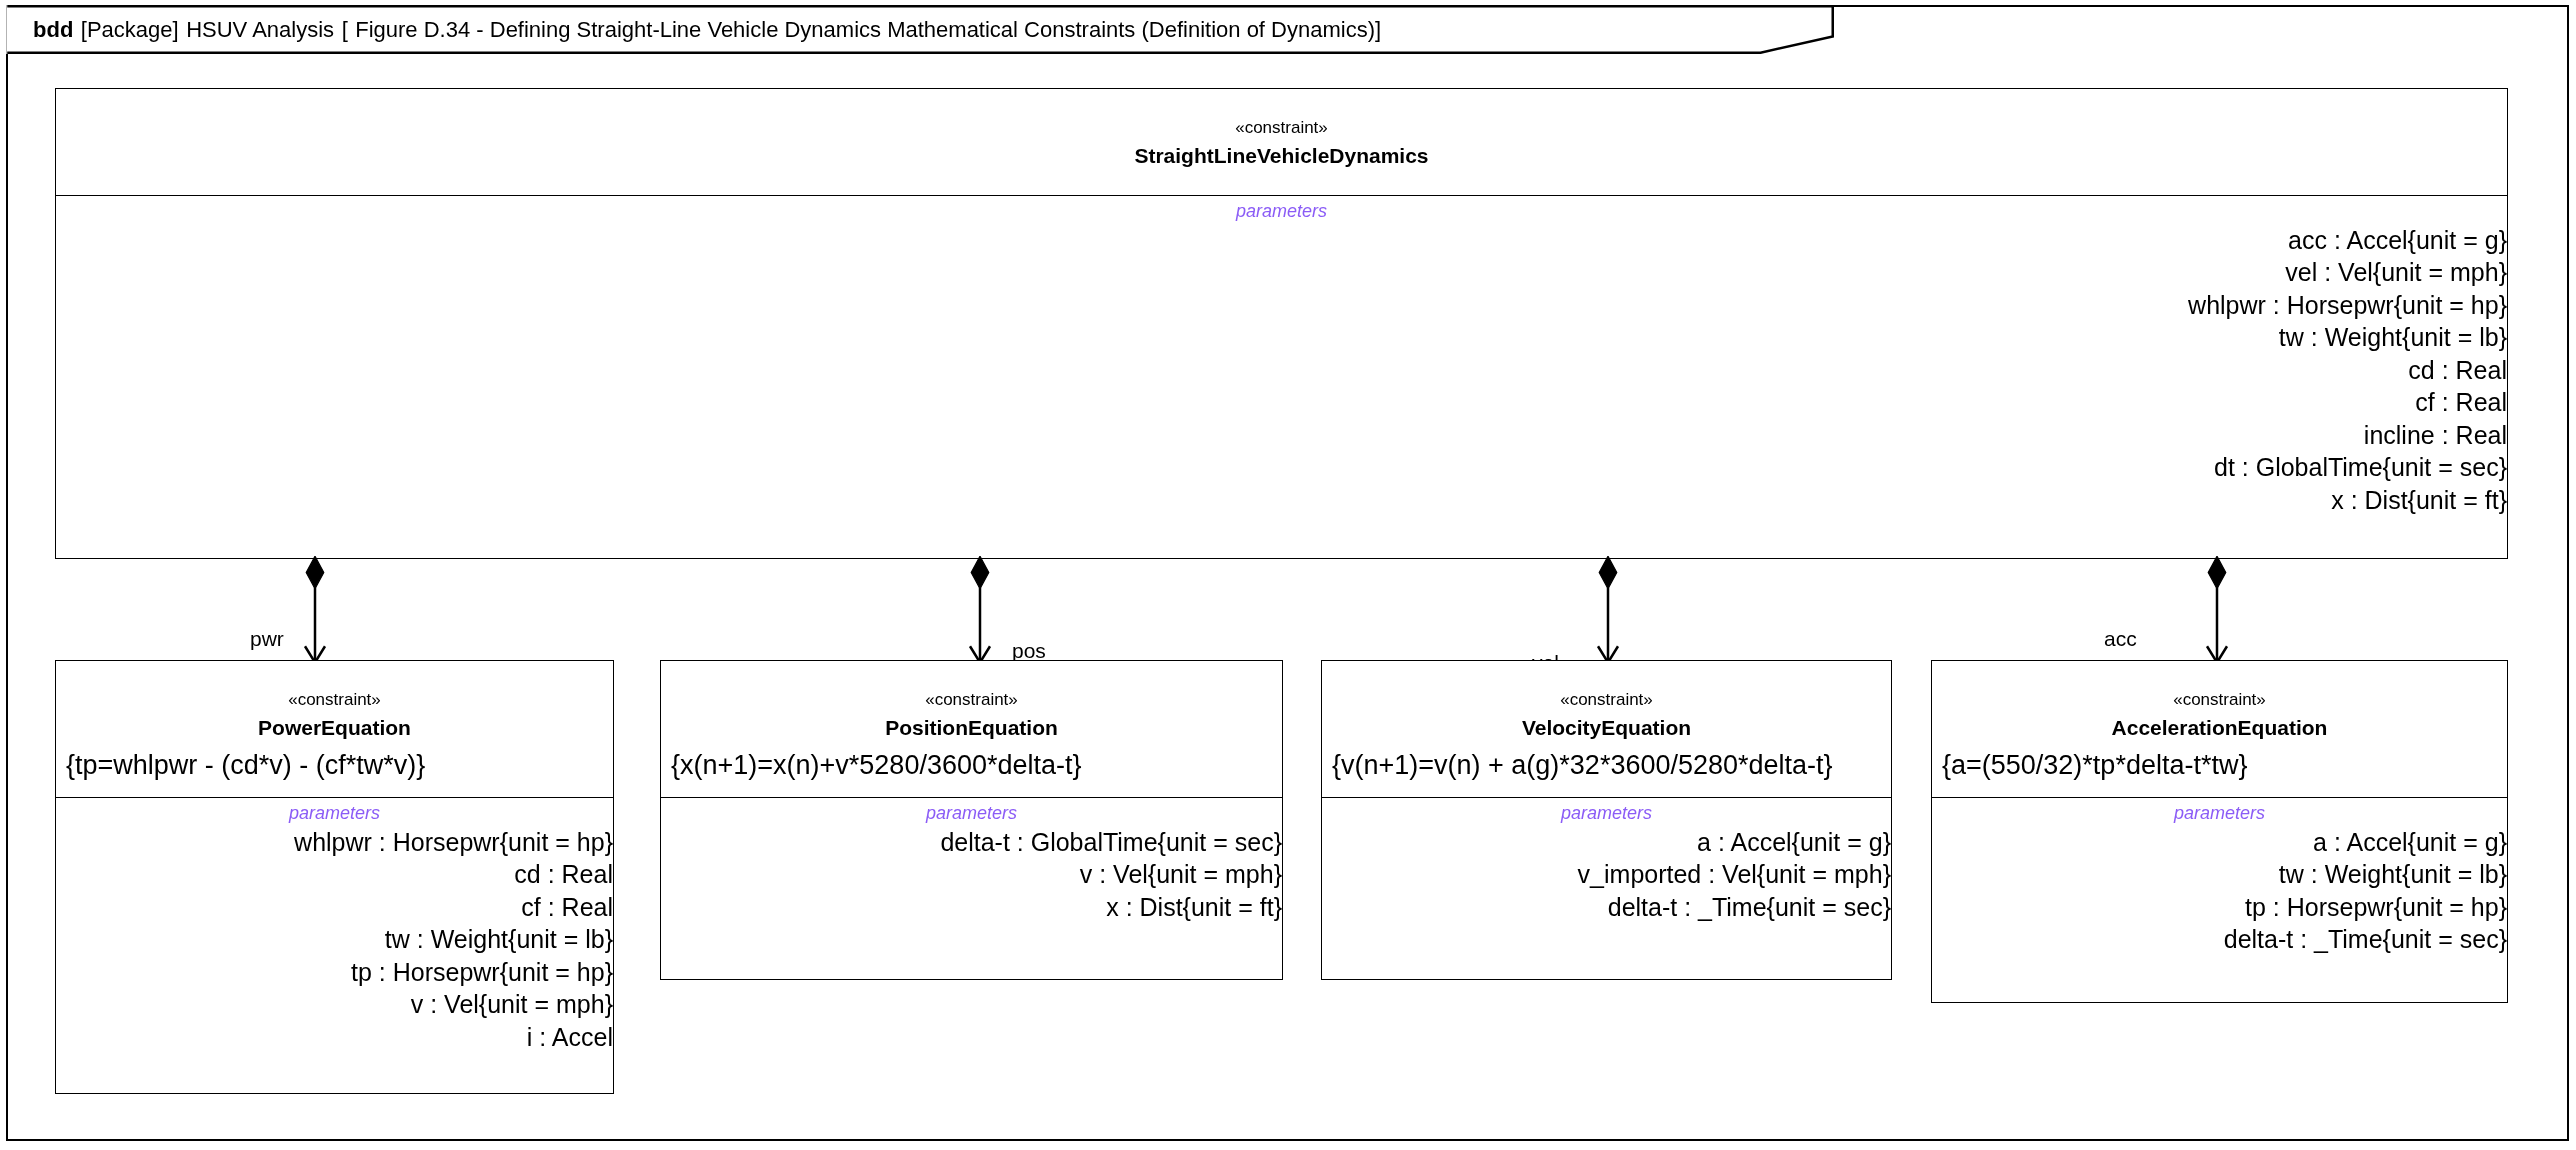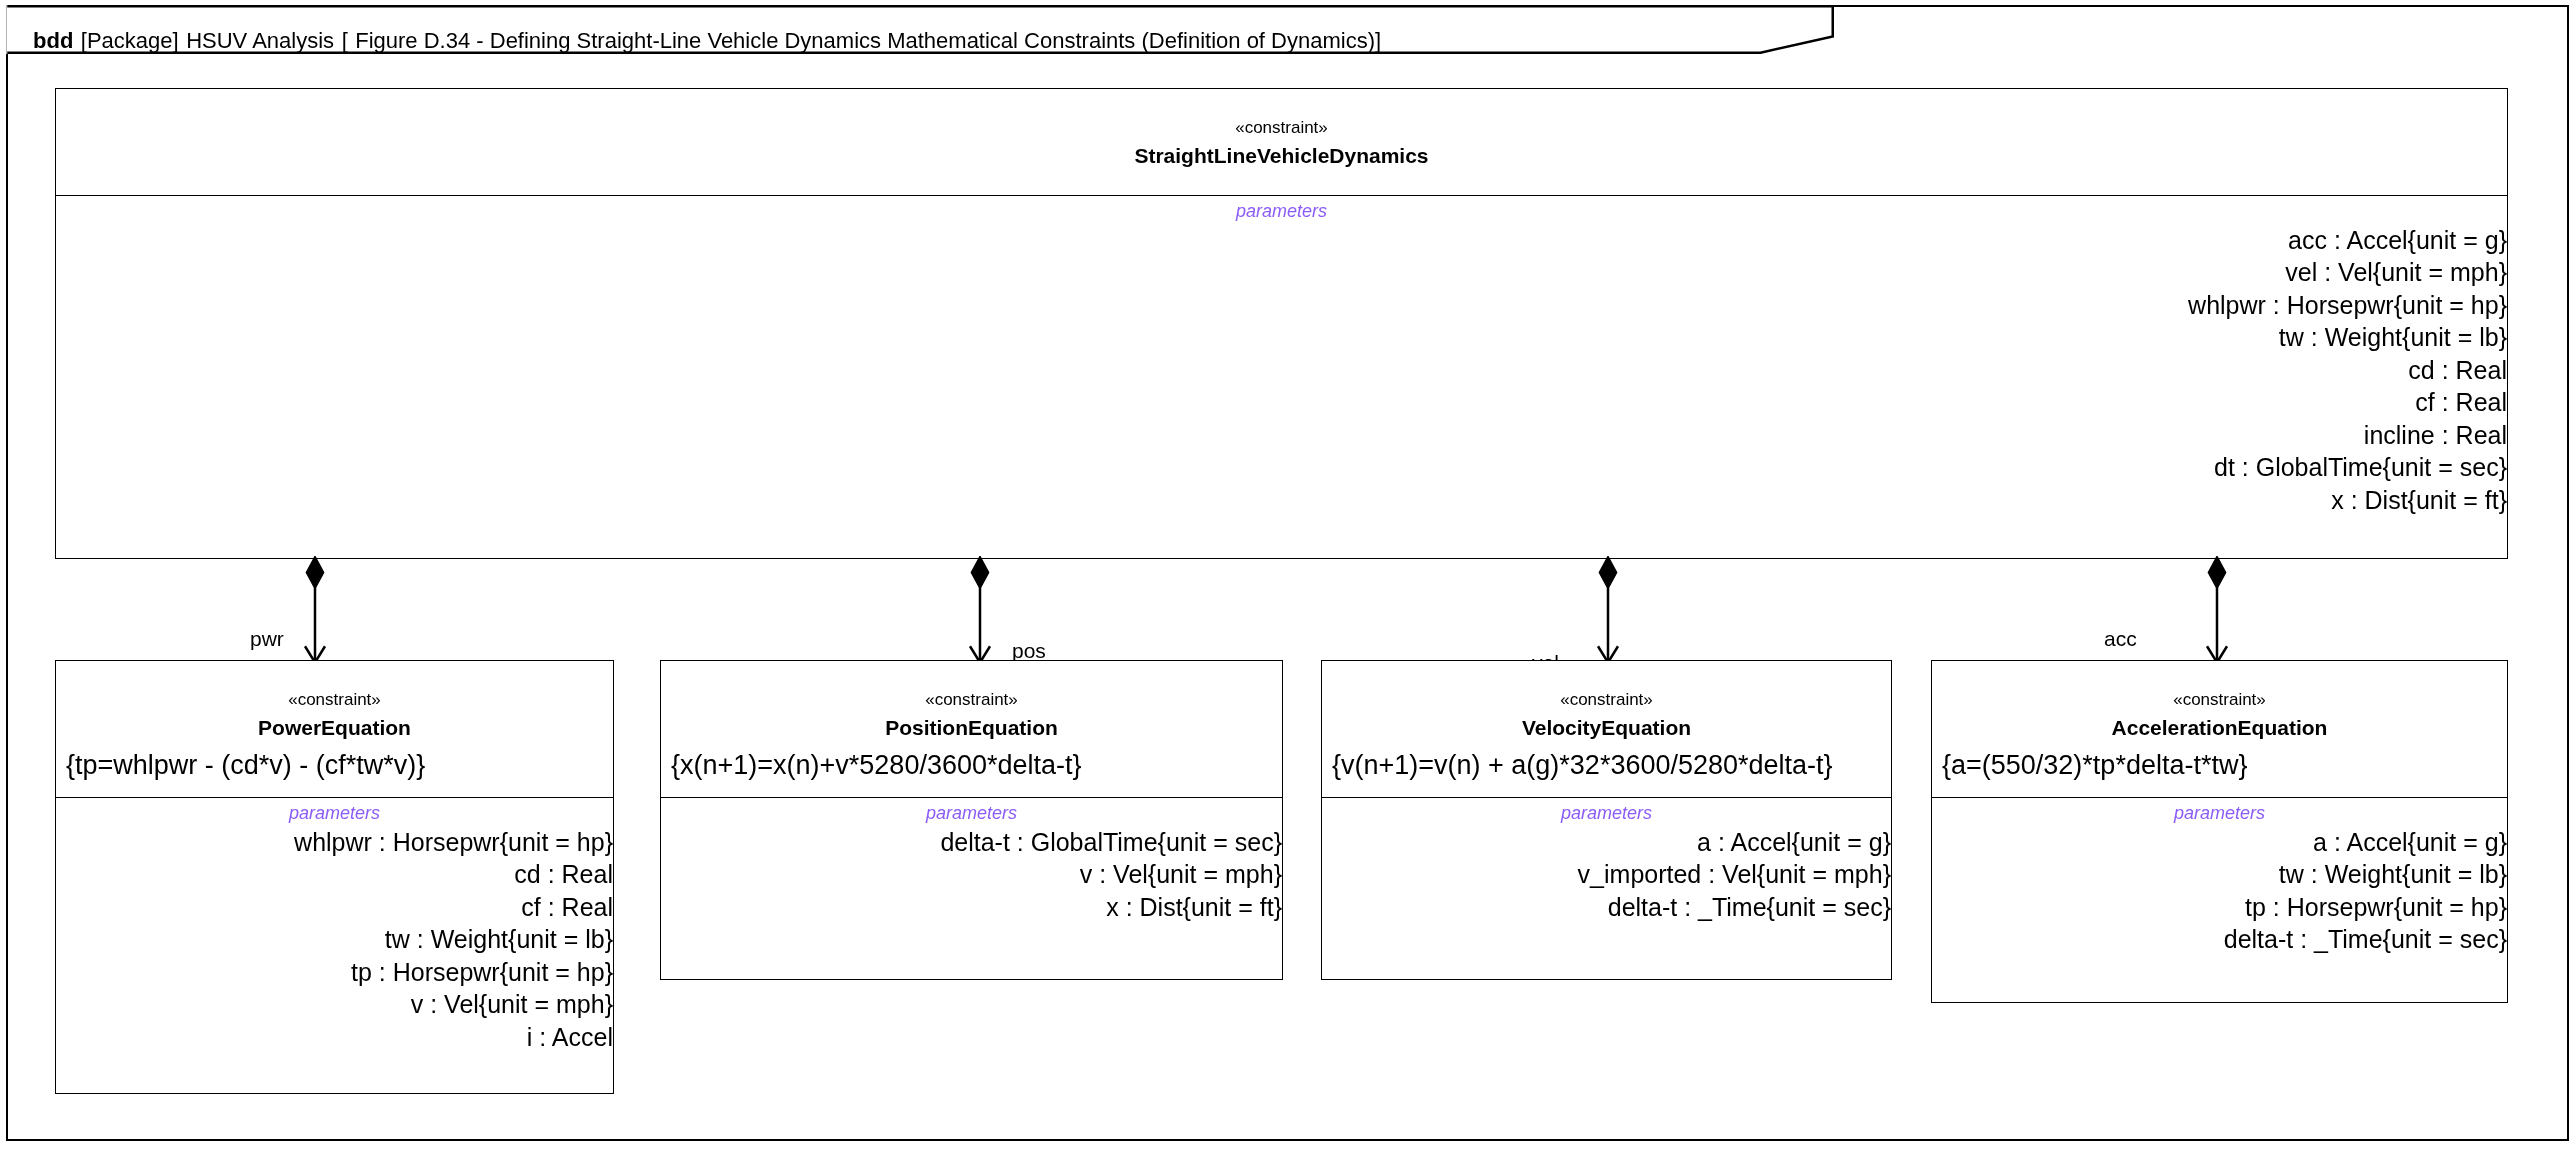--- a/index.html
+++ b/index.html
@@ -51,21 +51,21 @@
     width: 1828px;
     height: 49px;
     pointer-events: none;
   }
   #header-text {
     position: absolute;
     left: 33px;
     top: 5px;
     height: 49px;
     display: flex;
-    align-items: flex-end;
+    align-items: center;
     font-size: 22px;
     white-space: nowrap;
     letter-spacing: 0px;
   }
   #header-text .bold { font-weight: bold; }
   #header-text .sp { display: inline-block; width: 7.5px; }
 
   
   .block {
     position: absolute;

